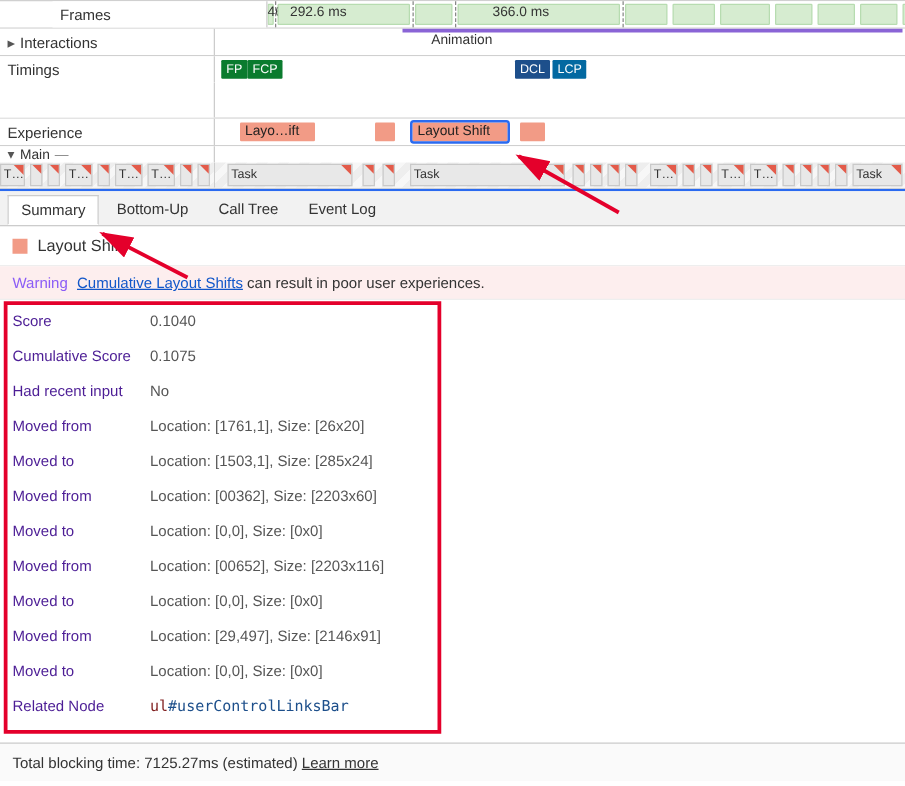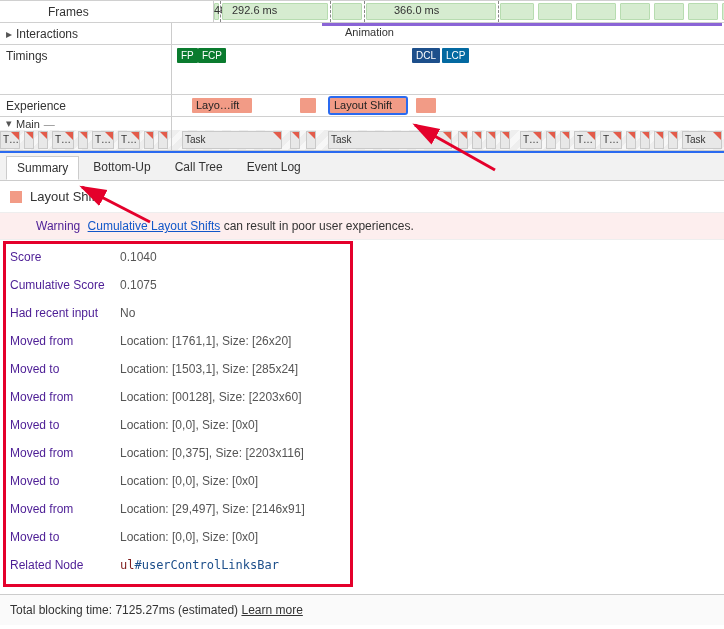--- a/index.html
+++ b/index.html
@@ -50,21 +50,21 @@
   .tab { padding:4px 10px; font-size:12px; color:#333; cursor:pointer; }
   .tab.active { background:#fff; border:1px solid #ccc; border-bottom:1px solid #fff; position:relative; top:1px; }
 
   
   .summary-head { padding:8px 10px; display:flex; align-items:center; gap:8px; border-bottom:1px solid #eee; }
   .swatch { width:12px; height:12px; background:#f29b86; display:inline-block; }
   .summary-title { font-size:13px; color:#333; }
 
   
   .warning { background:#fdeeee; padding:6px 10px; font-size:12px; color:#333; border-bottom:1px solid #eee; }
-  .warning .wlabel { color:#4c1d95; margin-right:4px;margin-left:26px; }
+  .warning .wlabel { color:#8b5cf6; margin-right:4px; }
   .warning a { color:#1257c9; text-decoration:underline; }
 
   
   .details-wrap { position:relative; padding:10px 10px 8px 10px; }
   .red-box { position:absolute; left:3px; top:1px; width:350px; height:346px; border:3px solid #e4002b; pointer-events:none; }
   .detail-row { display:flex; font-size:12px; color:#777; margin:0 0 14px 0; }
   .detail-key { width:110px; flex:0 0 110px; color:#4c1d95; }
   .detail-val { color:#555; }
   .detail-val .mono { font-family: Menlo, Consolas, monospace; color:#333; }
   .detail-val .tag { color:#7f1d1d; }
@@ -247,29 +247,29 @@
   <div class="detail-row">
       <div class="detail-key">Moved from</div>
       <div class="detail-val">Location: [1761,1], Size: [26x20]</div>
     </div>
   <div class="detail-row">
       <div class="detail-key">Moved to</div>
       <div class="detail-val">Location: [1503,1], Size: [285x24]</div>
     </div>
   <div class="detail-row">
       <div class="detail-key">Moved from</div>
-      <div class="detail-val">Location: [00128], Size: [2203x60]</div>
+      <div class="detail-val">Location: [00362], Size: [2203x60]</div>
     </div>
   <div class="detail-row">
       <div class="detail-key">Moved to</div>
       <div class="detail-val">Location: [0,0], Size: [0x0]</div>
     </div>
   <div class="detail-row">
       <div class="detail-key">Moved from</div>
-      <div class="detail-val">Location: [0,375], Size: [2203x116]</div>
+      <div class="detail-val">Location: [00652], Size: [2203x116]</div>
     </div>
   <div class="detail-row">
       <div class="detail-key">Moved to</div>
       <div class="detail-val">Location: [0,0], Size: [0x0]</div>
     </div>
   <div class="detail-row">
       <div class="detail-key">Moved from</div>
       <div class="detail-val">Location: [29,497], Size: [2146x91]</div>
     </div>
   <div class="detail-row">

